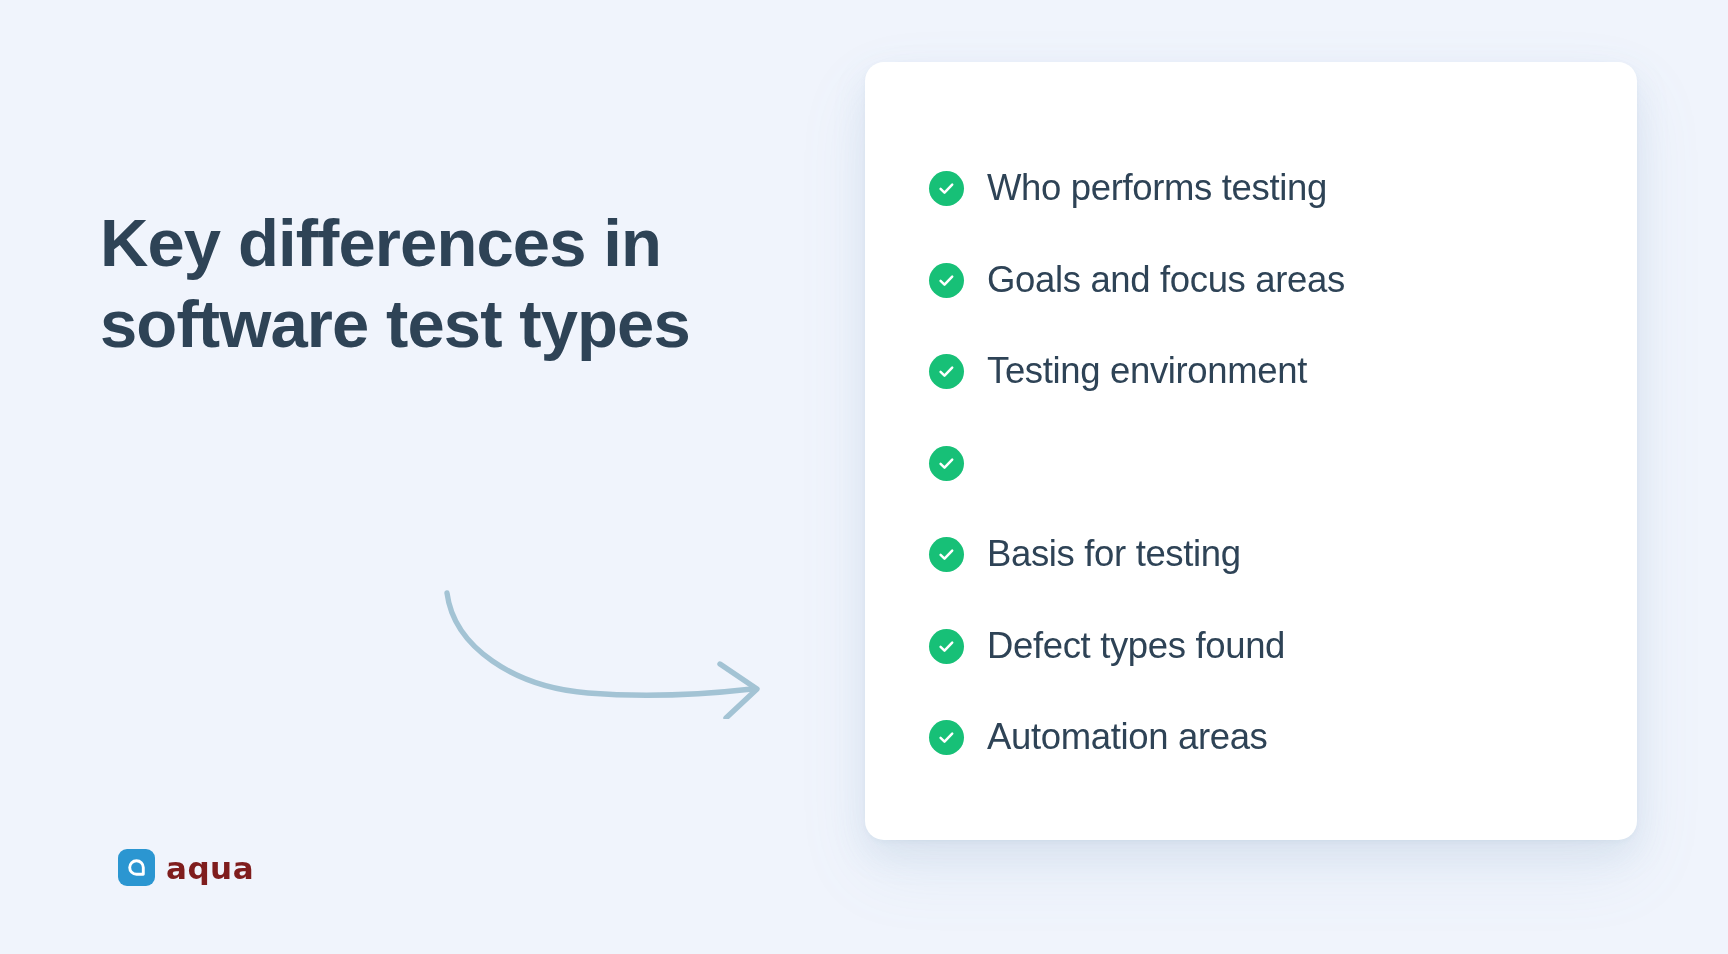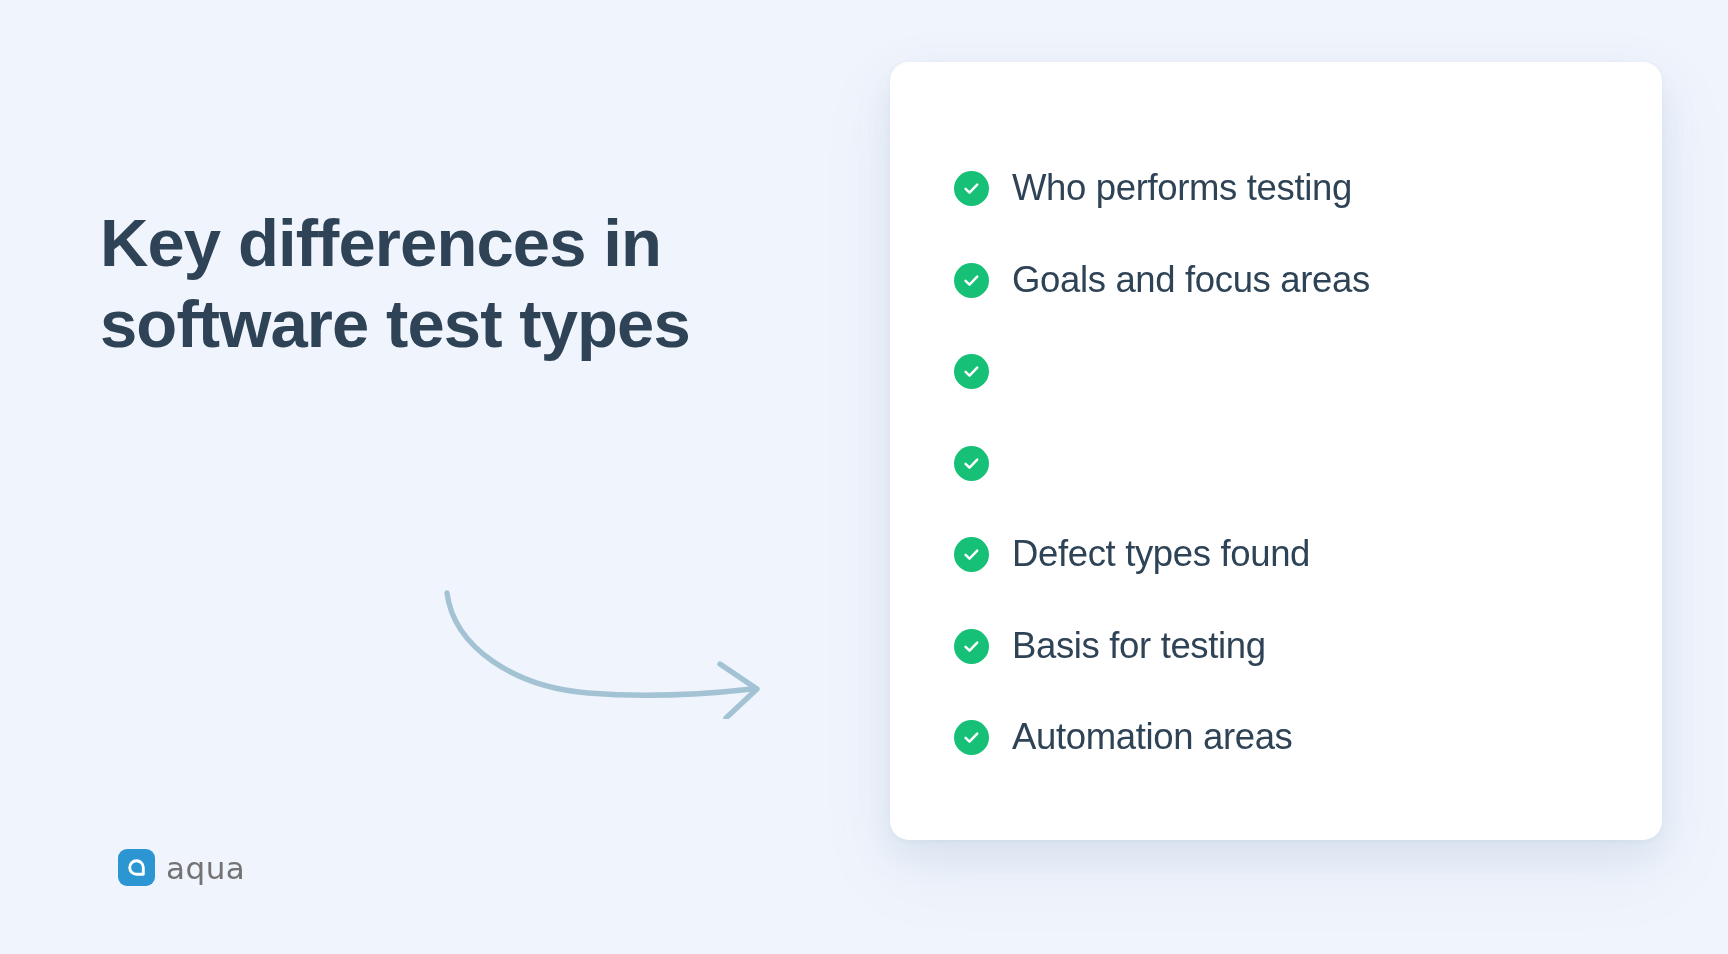--- a/index.html
+++ b/index.html
@@ -70,42 +70,41 @@
     background:#2b96d1;
     display:flex;
     align-items:center;
     justify-content:center;
     flex:none;
   }
 
   #logo-wordmark {
     font-size:31px;
     line-height:1;
-    font-weight:400;
+    font-weight:700;
     letter-spacing:0.5px;
-    color:#737373;
+    color:#7f1d1d;
     font-family:"DejaVu Sans", sans-serif;
     position:relative;
     top:1px;
   }
 
   
   #feature-card {
     position:absolute;
     left:865px;
     top:62px;
     width:772px;
     height:778px;
     background:#ffffff;
     border-radius:19px;
     box-shadow:
       0 2px 5px rgba(120,158,190,0.07),
       0 14px 34px rgba(116,155,189,0.13),
       0 30px 70px rgba(116,155,189,0.10);
-    margin-left: 25px;
   }
 
   #feature-list {
     position:absolute;
     left:64px;
     top:105px;
     right:40px;
     list-style:none;
     display:flex;
     flex-direction:column;
@@ -186,46 +185,47 @@
         </span>
         <span class="feature-label">Goals and focus areas</span>
       </li>
 
       <li class="feature-item">
         <span class="check-icon">
           <svg width="19" height="19" viewBox="0 0 19 19" fill="none" xmlns="http://www.w3.org/2000/svg">
             <path d="M3.6 9.9 L 7.5 13.6 L 15.2 5.6" stroke="#ffffff" stroke-width="2.5" stroke-linecap="round" stroke-linejoin="round" fill="none"></path>
           </svg>
         </span>
-      </li>
-
-      <li class="feature-item">
-        <span class="check-icon">
-          <svg width="19" height="19" viewBox="0 0 19 19" fill="none" xmlns="http://www.w3.org/2000/svg">
-            <path d="M3.6 9.9 L 7.5 13.6 L 15.2 5.6" stroke="#ffffff" stroke-width="2.5" stroke-linecap="round" stroke-linejoin="round" fill="none"></path>
-          </svg>
-        </span>
+        <span class="feature-label">Testing environment</span>
+      </li>
+
+      <li class="feature-item">
+        <span class="check-icon">
+          <svg width="19" height="19" viewBox="0 0 19 19" fill="none" xmlns="http://www.w3.org/2000/svg">
+            <path d="M3.6 9.9 L 7.5 13.6 L 15.2 5.6" stroke="#ffffff" stroke-width="2.5" stroke-linecap="round" stroke-linejoin="round" fill="none"></path>
+          </svg>
+        </span>
+      </li>
+
+      <li class="feature-item">
+        <span class="check-icon">
+          <svg width="19" height="19" viewBox="0 0 19 19" fill="none" xmlns="http://www.w3.org/2000/svg">
+            <path d="M3.6 9.9 L 7.5 13.6 L 15.2 5.6" stroke="#ffffff" stroke-width="2.5" stroke-linecap="round" stroke-linejoin="round" fill="none"></path>
+          </svg>
+        </span>
+        <span class="feature-label">Basis for testing</span>
       </li>
 
       <li class="feature-item">
         <span class="check-icon">
           <svg width="19" height="19" viewBox="0 0 19 19" fill="none" xmlns="http://www.w3.org/2000/svg">
             <path d="M3.6 9.9 L 7.5 13.6 L 15.2 5.6" stroke="#ffffff" stroke-width="2.5" stroke-linecap="round" stroke-linejoin="round" fill="none"></path>
           </svg>
         </span>
         <span class="feature-label">Defect types found</span>
-      </li>
-
-      <li class="feature-item">
-        <span class="check-icon">
-          <svg width="19" height="19" viewBox="0 0 19 19" fill="none" xmlns="http://www.w3.org/2000/svg">
-            <path d="M3.6 9.9 L 7.5 13.6 L 15.2 5.6" stroke="#ffffff" stroke-width="2.5" stroke-linecap="round" stroke-linejoin="round" fill="none"></path>
-          </svg>
-        </span>
-        <span class="feature-label">Basis for testing</span>
       </li>
 
       <li class="feature-item">
         <span class="check-icon">
           <svg width="19" height="19" viewBox="0 0 19 19" fill="none" xmlns="http://www.w3.org/2000/svg">
             <path d="M3.6 9.9 L 7.5 13.6 L 15.2 5.6" stroke="#ffffff" stroke-width="2.5" stroke-linecap="round" stroke-linejoin="round" fill="none"></path>
           </svg>
         </span>
         <span class="feature-label">Automation areas</span>
       </li>

